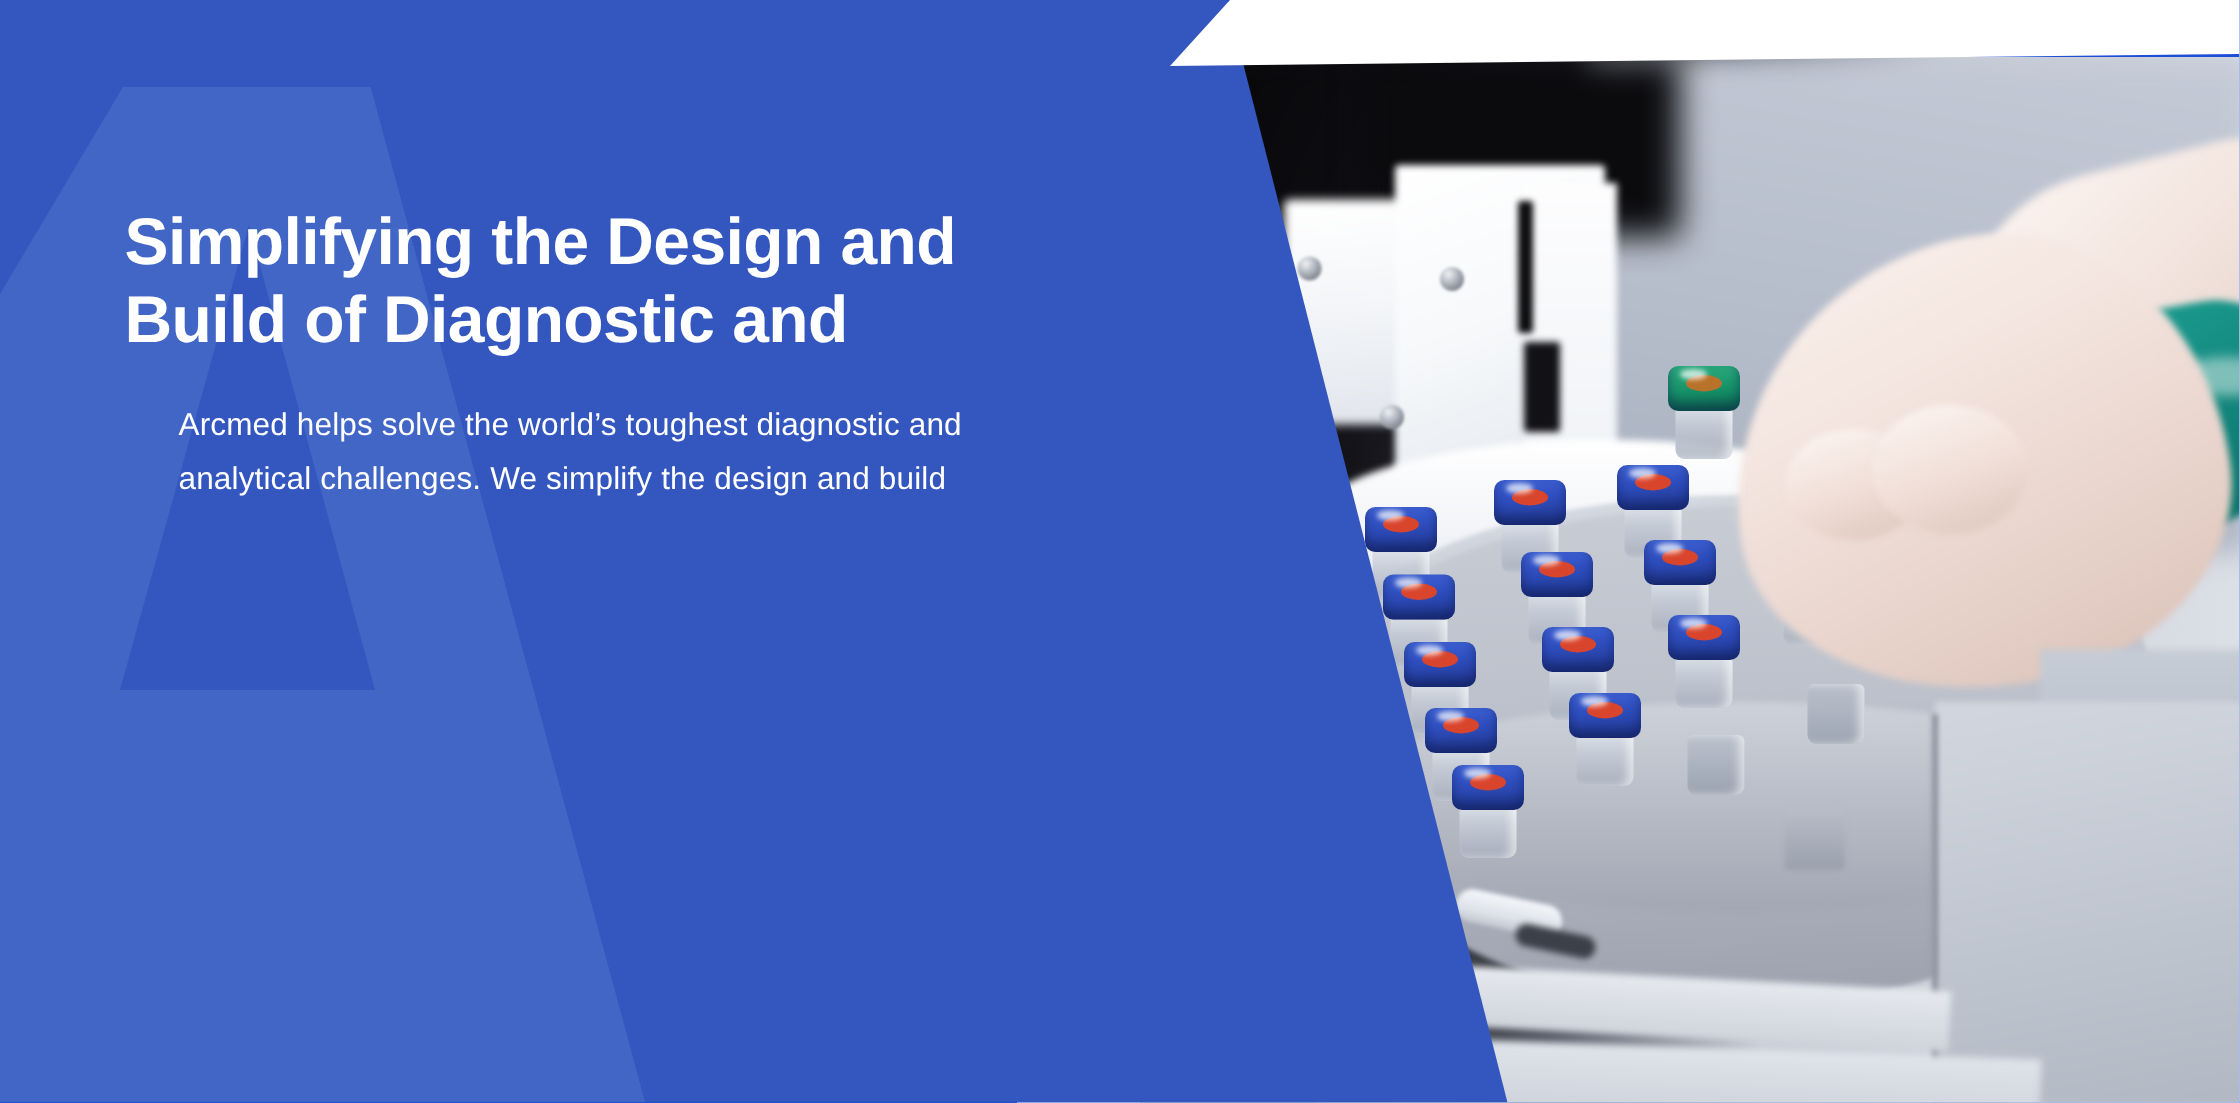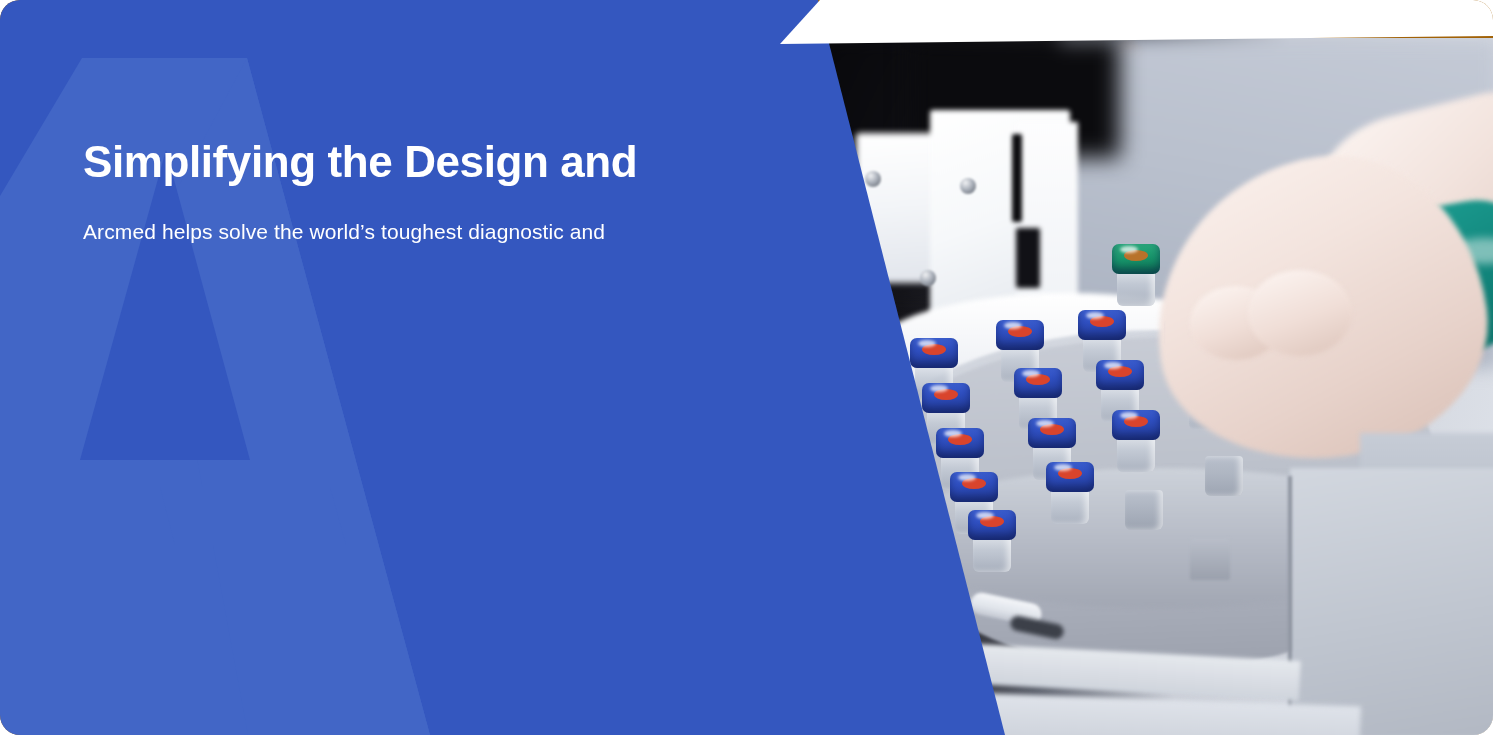--- a/index.html
+++ b/index.html
@@ -9,22 +9,21 @@
     width:1493px; height:735px;
     overflow:hidden;
     background:#ffffff;
     font-family:"Liberation Sans", sans-serif;
   }
 
   #hero {
     position:relative;
     width:1493px; height:735px;
     overflow:hidden;
-    background:#a16207;
-    border-radius:20px;
+    background:#1d4ed8;
   }
 
   
   .photo-layer {
     position:absolute;
     left:0; top:0;
     width:1493px; height:735px;
     overflow:hidden;
   }
   .photo {
@@ -287,20 +286,21 @@
     color:#ffffff;
     margin-bottom:26px;
   }
   .headline .ln { display:block; }
   .lede {
     font-size:21px;
     font-weight:400;
     line-height:35.5px;
     color:#ffffff;
     letter-spacing:.1px;
+    margin-left:36px;
   }
   .lede .ln { display:block; }
 
   
   .top-white {
     position:absolute;
     left:780px; top:0; width:713px; height:44px;
     background:#ffffff;
     clip-path:polygon(40px 0, 713px 0, 713px 36px, 0 44px);
     z-index:4;
@@ -459,19 +459,21 @@
   <div class="blue-panel">
     <div class="wm wm-apex"></div>
     <div class="wm wm-right-leg"></div>
     <div class="wm wm-bar"></div>
     <div class="wm wm-counter"></div>
   </div>
 
   <div class="copy">
     <h1 class="headline">
       <span class="ln">Simplifying the Design and</span>
+      <span class="ln">Build of Diagnostic and</span>
     </h1>
     <p class="lede">
       <span class="ln">Arcmed helps solve the world’s toughest diagnostic and</span>
+      <span class="ln">analytical challenges. We simplify the design and build</span>
     </p>
   </div>
 
 </div>
 
 </body></html>

